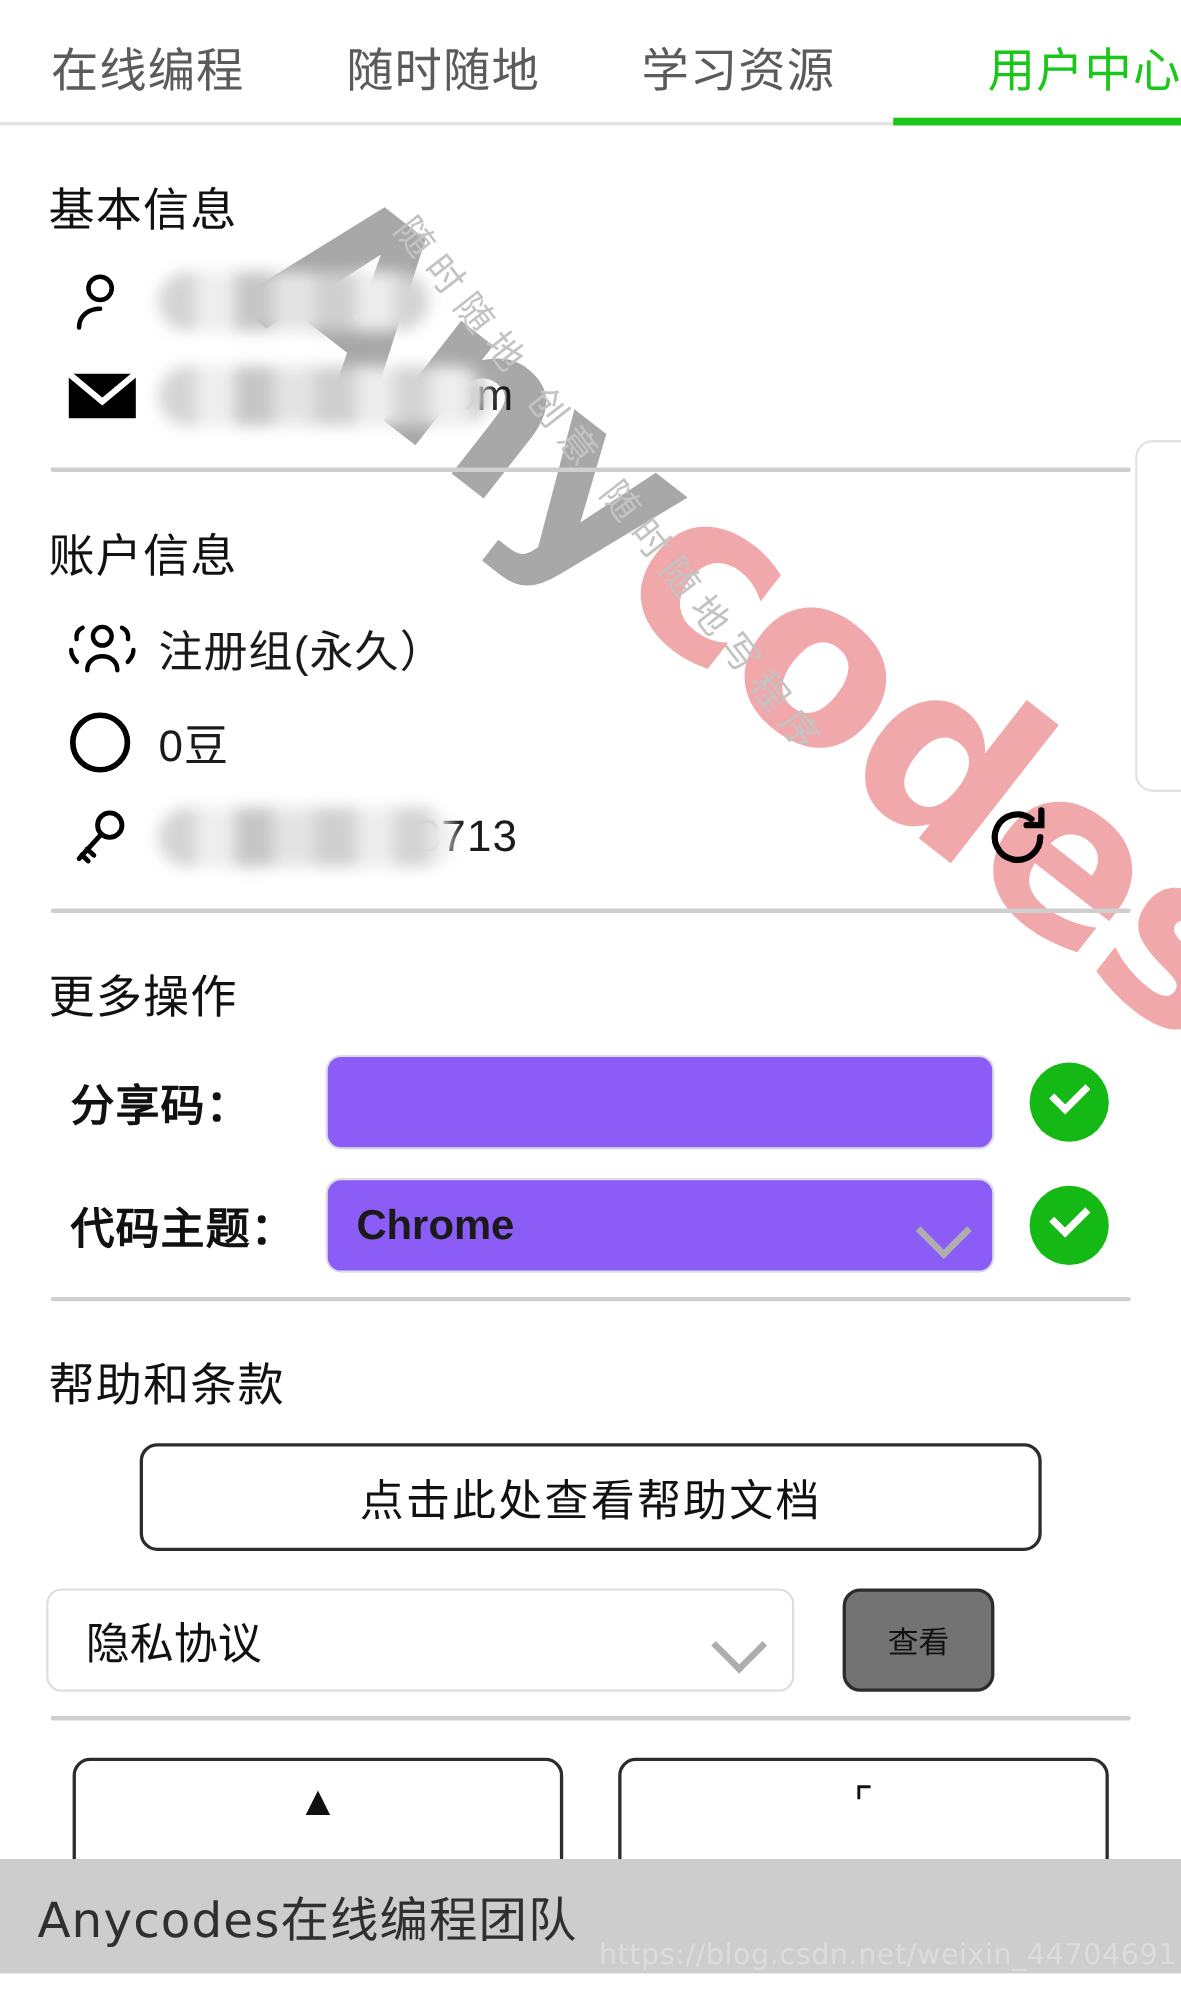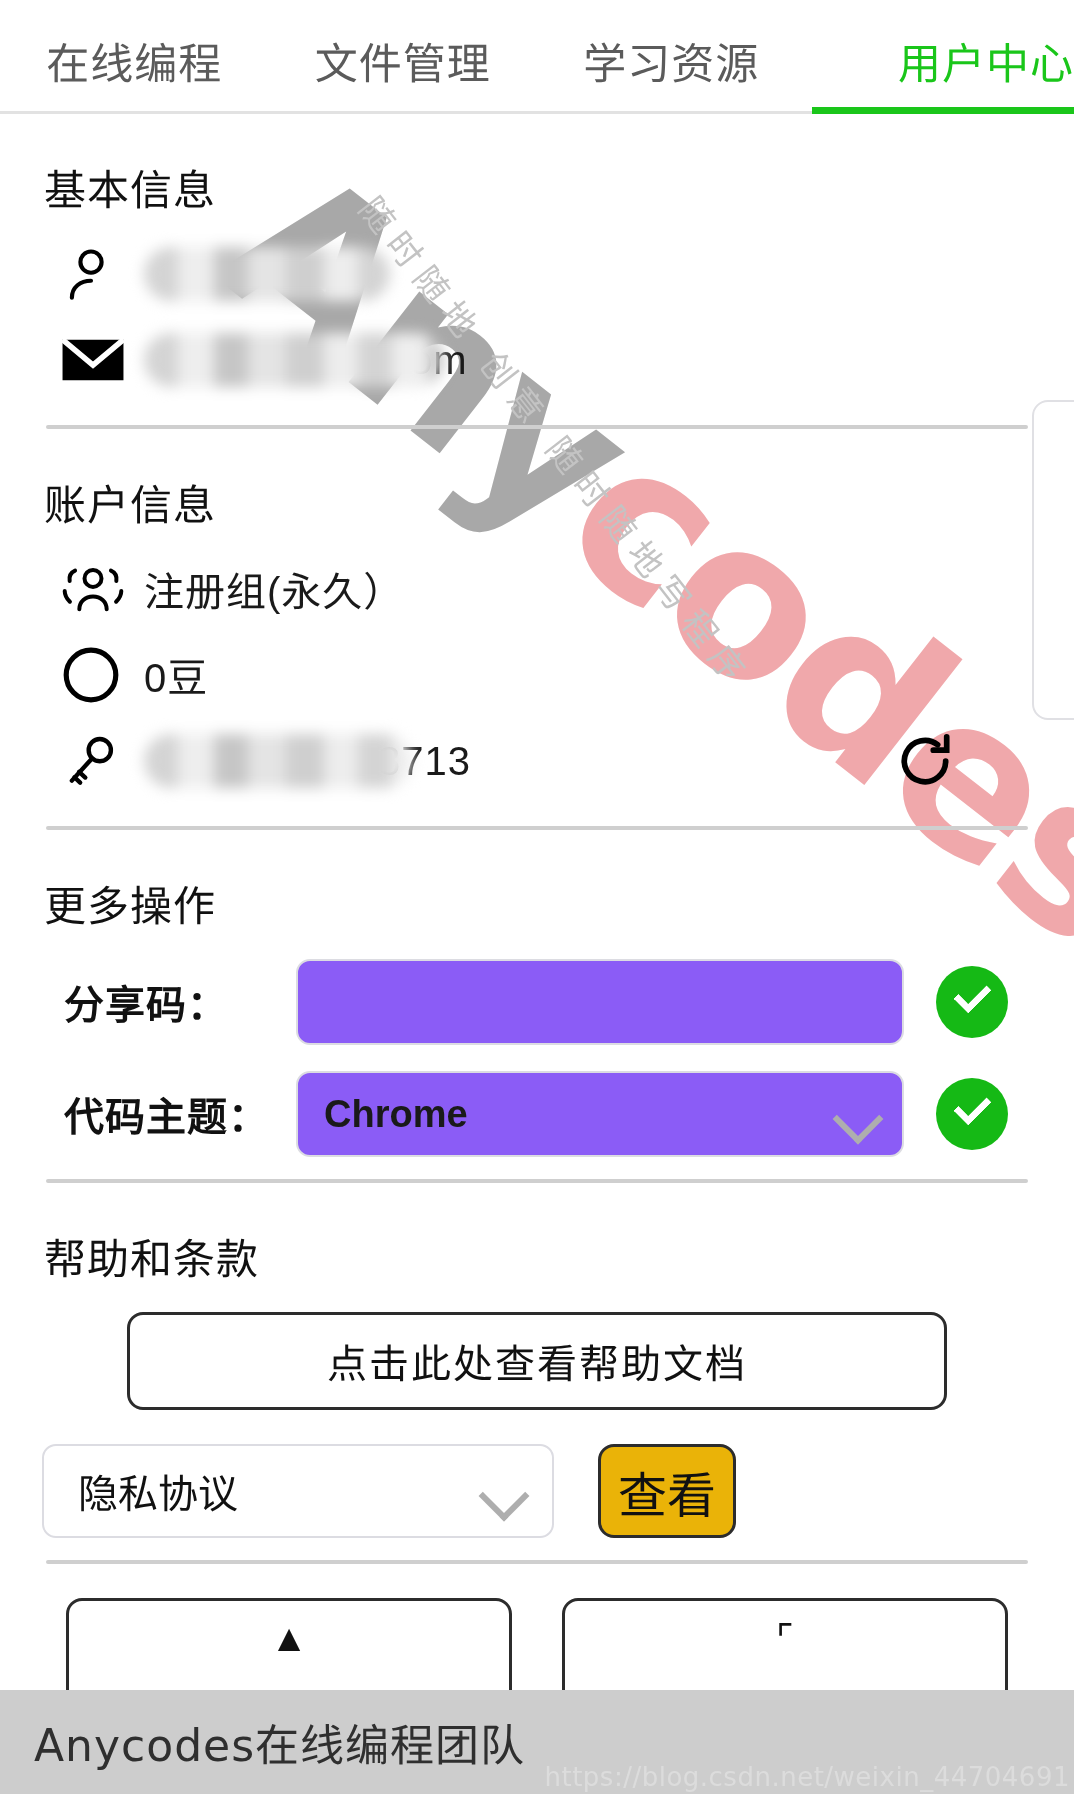--- a/index.html
+++ b/index.html
@@ -244,40 +244,40 @@
     cursor: pointer;
   }
 
   .terms-row {
     display: flex;
     align-items: center;
     gap: 44px;
     margin-top: 34px;
   }
   .terms-select {
-    width: 512px;
+    width: 680px;
     height: 94px;
     border: 2px solid #dcdce2;
     border-radius: 14px;
     background: #fff;
     display: flex;
     align-items: center;
     justify-content: space-between;
     padding: 0 26px 0 34px;
     font-size: 40px;
     color: #111;
     cursor: pointer;
   }
   .view-btn {
     width: 138px;
     height: 94px;
     border: 3px solid #2c2c2c;
     border-radius: 16px;
-    background: #eab308;
-    font-size: 49px;
+    background: #737373;
+    font-size: 28px;
     color: #111;
     font-family: inherit;
     cursor: pointer;
   }
 
   .bottom-actions {
     display: flex;
     gap: 50px;
     margin-top: 34px;
     padding: 0 24px;
@@ -357,21 +357,21 @@
   svg { display: block; }
 </style>
 </head>
 <body>
 
 <div class="tabbar">
   <div class="tab">
     <span>在线编程</span>
   </div>
   <div class="tab">
-    <span>文件管理</span>
+    <span>随时随地</span>
   </div>
   <div class="tab">
     <span>学习资源</span>
   </div>
   <div class="tab active">
     <span>用户中心</span>
   </div>
 </div>
 
 <div class="watermark">

